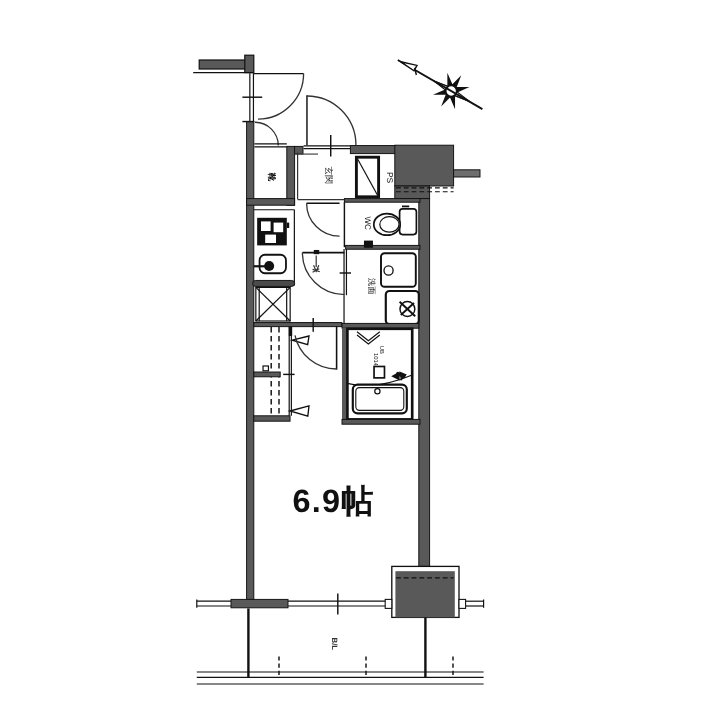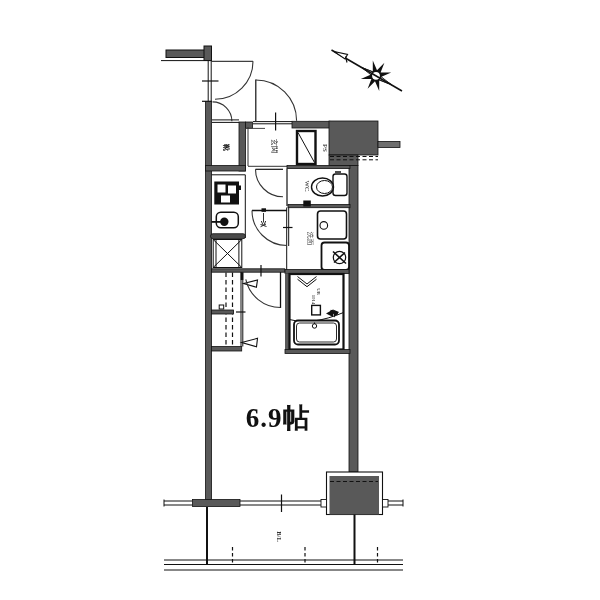--- a/index.html
+++ b/index.html
@@ -1,16 +1,16 @@
 <!DOCTYPE html>
 <html><head>
 <meta charset="utf-8">
 <style>
   html,body{margin:0;padding:0;background:#fff;}
-  .page{width:600px;height:600px;position:relative;font-family:Liberation Serif, serif;}
+  .page{width:600px;height:600px;position:relative;font-family:Liberation Sans, sans-serif;}
   svg{position:absolute;left:0;top:0;}
 </style>
 </head>
 <body>
 <div class="page">
 <svg width="600" height="600" viewBox="0 0 600 600" fill="none">
 <defs></defs>
 
 <rect x="0" y="0" width="600" height="600" fill="#ffffff"></rect>
 

